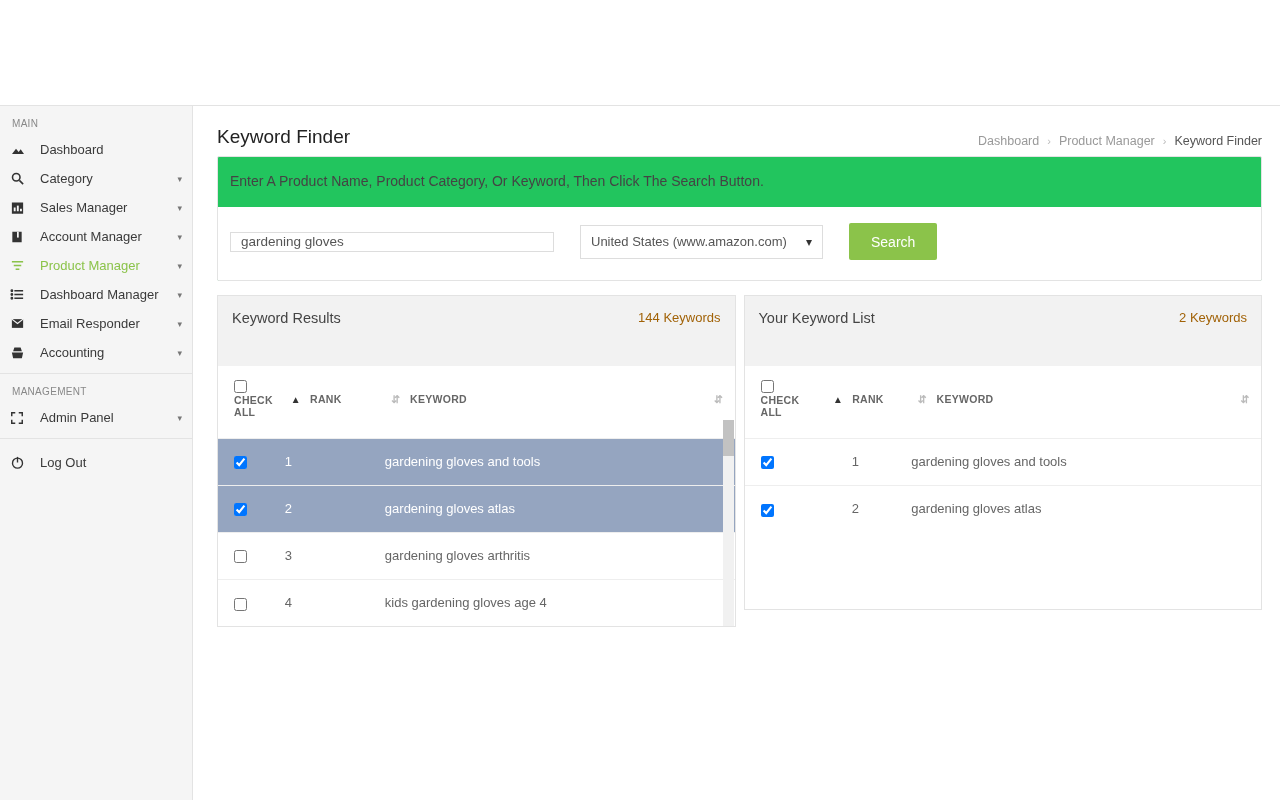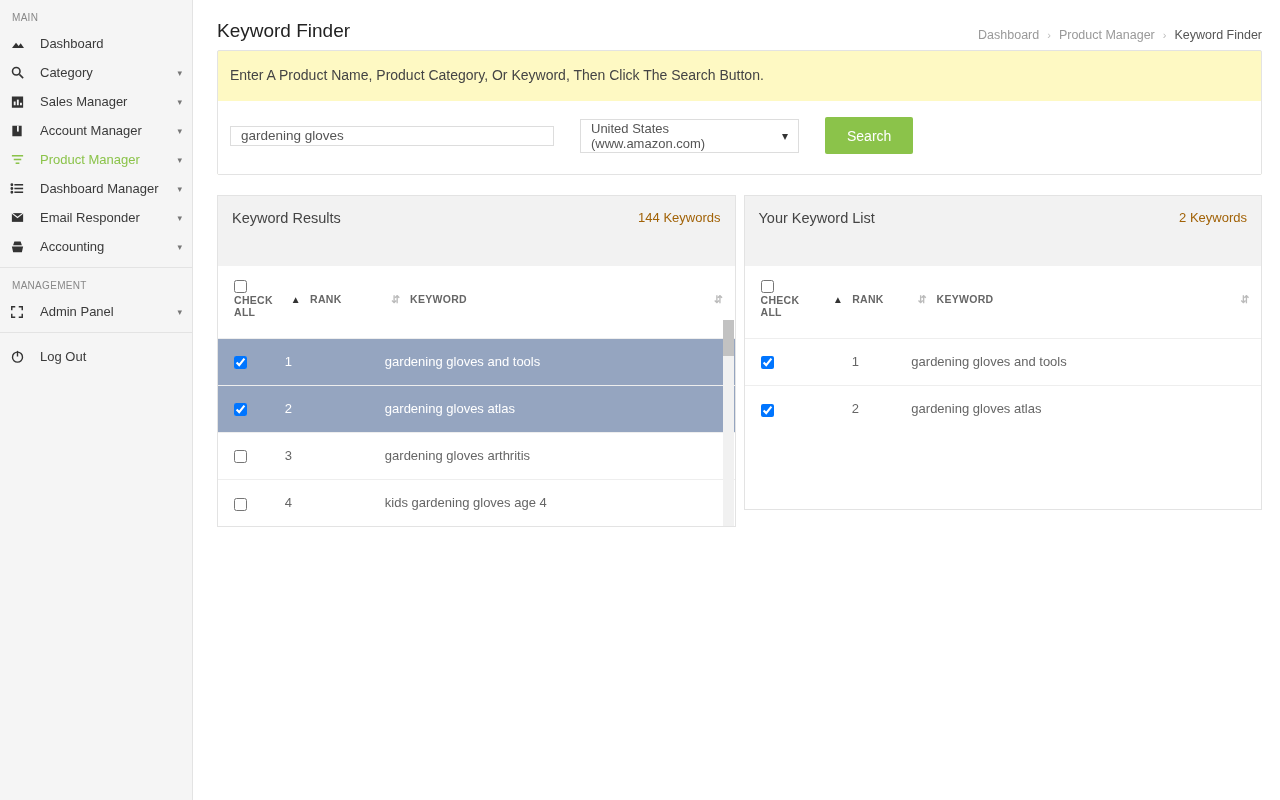--- a/index.html
+++ b/index.html
@@ -1,45 +1,45 @@
 <!DOCTYPE html>
 <html><head>
 <meta charset="utf-8">
 <style>
   * { box-sizing: border-box; margin: 0; padding: 0; }
   html, body { width: 1280px; height: 800px; font-family: Arial, Helvetica, sans-serif; background: #fff; color: #222; overflow: hidden; }
-  .app { display: flex; height: 100%; }
+  .app { display: flex; flex-direction: column; height: 100%; }
   .topbar { height: 106px; border-bottom: 1px solid #e3e3e3; background: #fff; }
   .body { flex: 1; display: flex; overflow: hidden; }
   .sidebar { width: 193px; background: #f5f5f5; border-right: 1px solid #e3e3e3; display: flex; flex-direction: column; font-size: 13px; }
   .section-head { padding: 12px 12px 6px 12px; font-size: 10px; color: #888; letter-spacing: .3px; }
   .nav-item { display: flex; align-items: center; height: 29px; padding: 0 10px; color: #3a3a3a; cursor: pointer; position: relative; }
   .nav-item .icon { width: 28px; display: flex; align-items: center; justify-content: flex-start; color: #333; }
   .nav-item .lbl { flex: 1; padding-left: 2px; }
   .nav-item .caret { font-size: 9px; color: #777; }
   .nav-item.active { color: #8bc34a; }
   .nav-item.active .icon { color: #8bc34a; }
   .nav-sep { border-top: 1px solid #e3e3e3; margin-top: 6px; }
   .content { flex: 1; padding: 20px 18px 0 24px; overflow: hidden; position: relative; }
   .heading-row { display: flex; justify-content: space-between; align-items: flex-end; margin-bottom: 8px; }
   .page-title { font-size: 19px; font-weight: 400; color: #222; }
   .breadcrumb { font-size: 12.5px; color: #999; display: flex; gap: 8px; align-items: center; }
   .breadcrumb a { color: #999; text-decoration: none; }
   .breadcrumb .sep { color: #bbb; font-size: 11px; }
   .breadcrumb .cur { color: #555; }
   .ext-status { font-size: 13px; color: #888; margin: 24px 0 10px 6px; }
-  .panel { background: #fef9c3; border: 1px solid #e3e3e3; border-radius: 2px; }
+  .panel { background: #22c55e; border: 1px solid #e3e3e3; border-radius: 2px; }
   .search-panel .panel-head { padding: 16px 12px 18px 12px; font-size: 14px; color: #444; }
   .search-panel .panel-body { background: #fff; padding: 16px 12px 20px 12px; display: flex; gap: 26px; align-items: center; }
   .search-input { width: 324px; height: 20px; border: 1px solid #ddd; padding: 0 10px; font-size: 13.5px; color: #555; outline: none; }
-  .select-wrap { position: relative; width: 219px; height: 34px; border: 1px solid #ddd; display: flex; align-items: center; padding: 0 10px; cursor: pointer; }
+  .select-wrap { position: relative; width: 243px; height: 34px; border: 1px solid #ddd; display: flex; align-items: center; padding: 0 10px; cursor: pointer; }
   .select-wrap .sel { font-size: 13px; color: #555; flex: 1; }
   .select-wrap .arw { font-size: 12px; color: #333; }
   .btn-search { height: 37px; padding: 0 22px; background: #8bc34a; color: #fff; border: none; font-size: 14px; border-radius: 2px; cursor: pointer; }
-  .results-row { display: flex; gap: 8px; margin-top: 20px; }
+  .results-row { display: flex; gap: 8px; margin-top: 14px; }
   .card { flex: 1; min-width: 0; }
   .card .card-head { padding: 14px 14px 40px 14px; background: #f2f2f2; border: 1px solid #e3e3e3; border-bottom: none; display: flex; justify-content: space-between; align-items: flex-start; }
   .card .card-title { font-size: 14.5px; color: #444; }
   .card .card-count { font-size: 13px; color: #a16207; }
   .card .card-body { background: #fff; border: 1px solid #e3e3e3; border-top: none; }
   table { width: 100%; border-collapse: collapse; font-size: 13px; color: #666; }
   thead th { text-align: left; padding: 14px 6px 20px 6px; font-size: 10.5px; color: #666; letter-spacing: .3px; }
   thead th input[type=checkbox] { vertical-align: middle; margin-right: 4px; position: relative; top: -1px; }
   tbody tr { height: 47px; border-top: 1px solid #eee; }
   tbody tr.sel { background: #95a5c0; color: #fff; }

